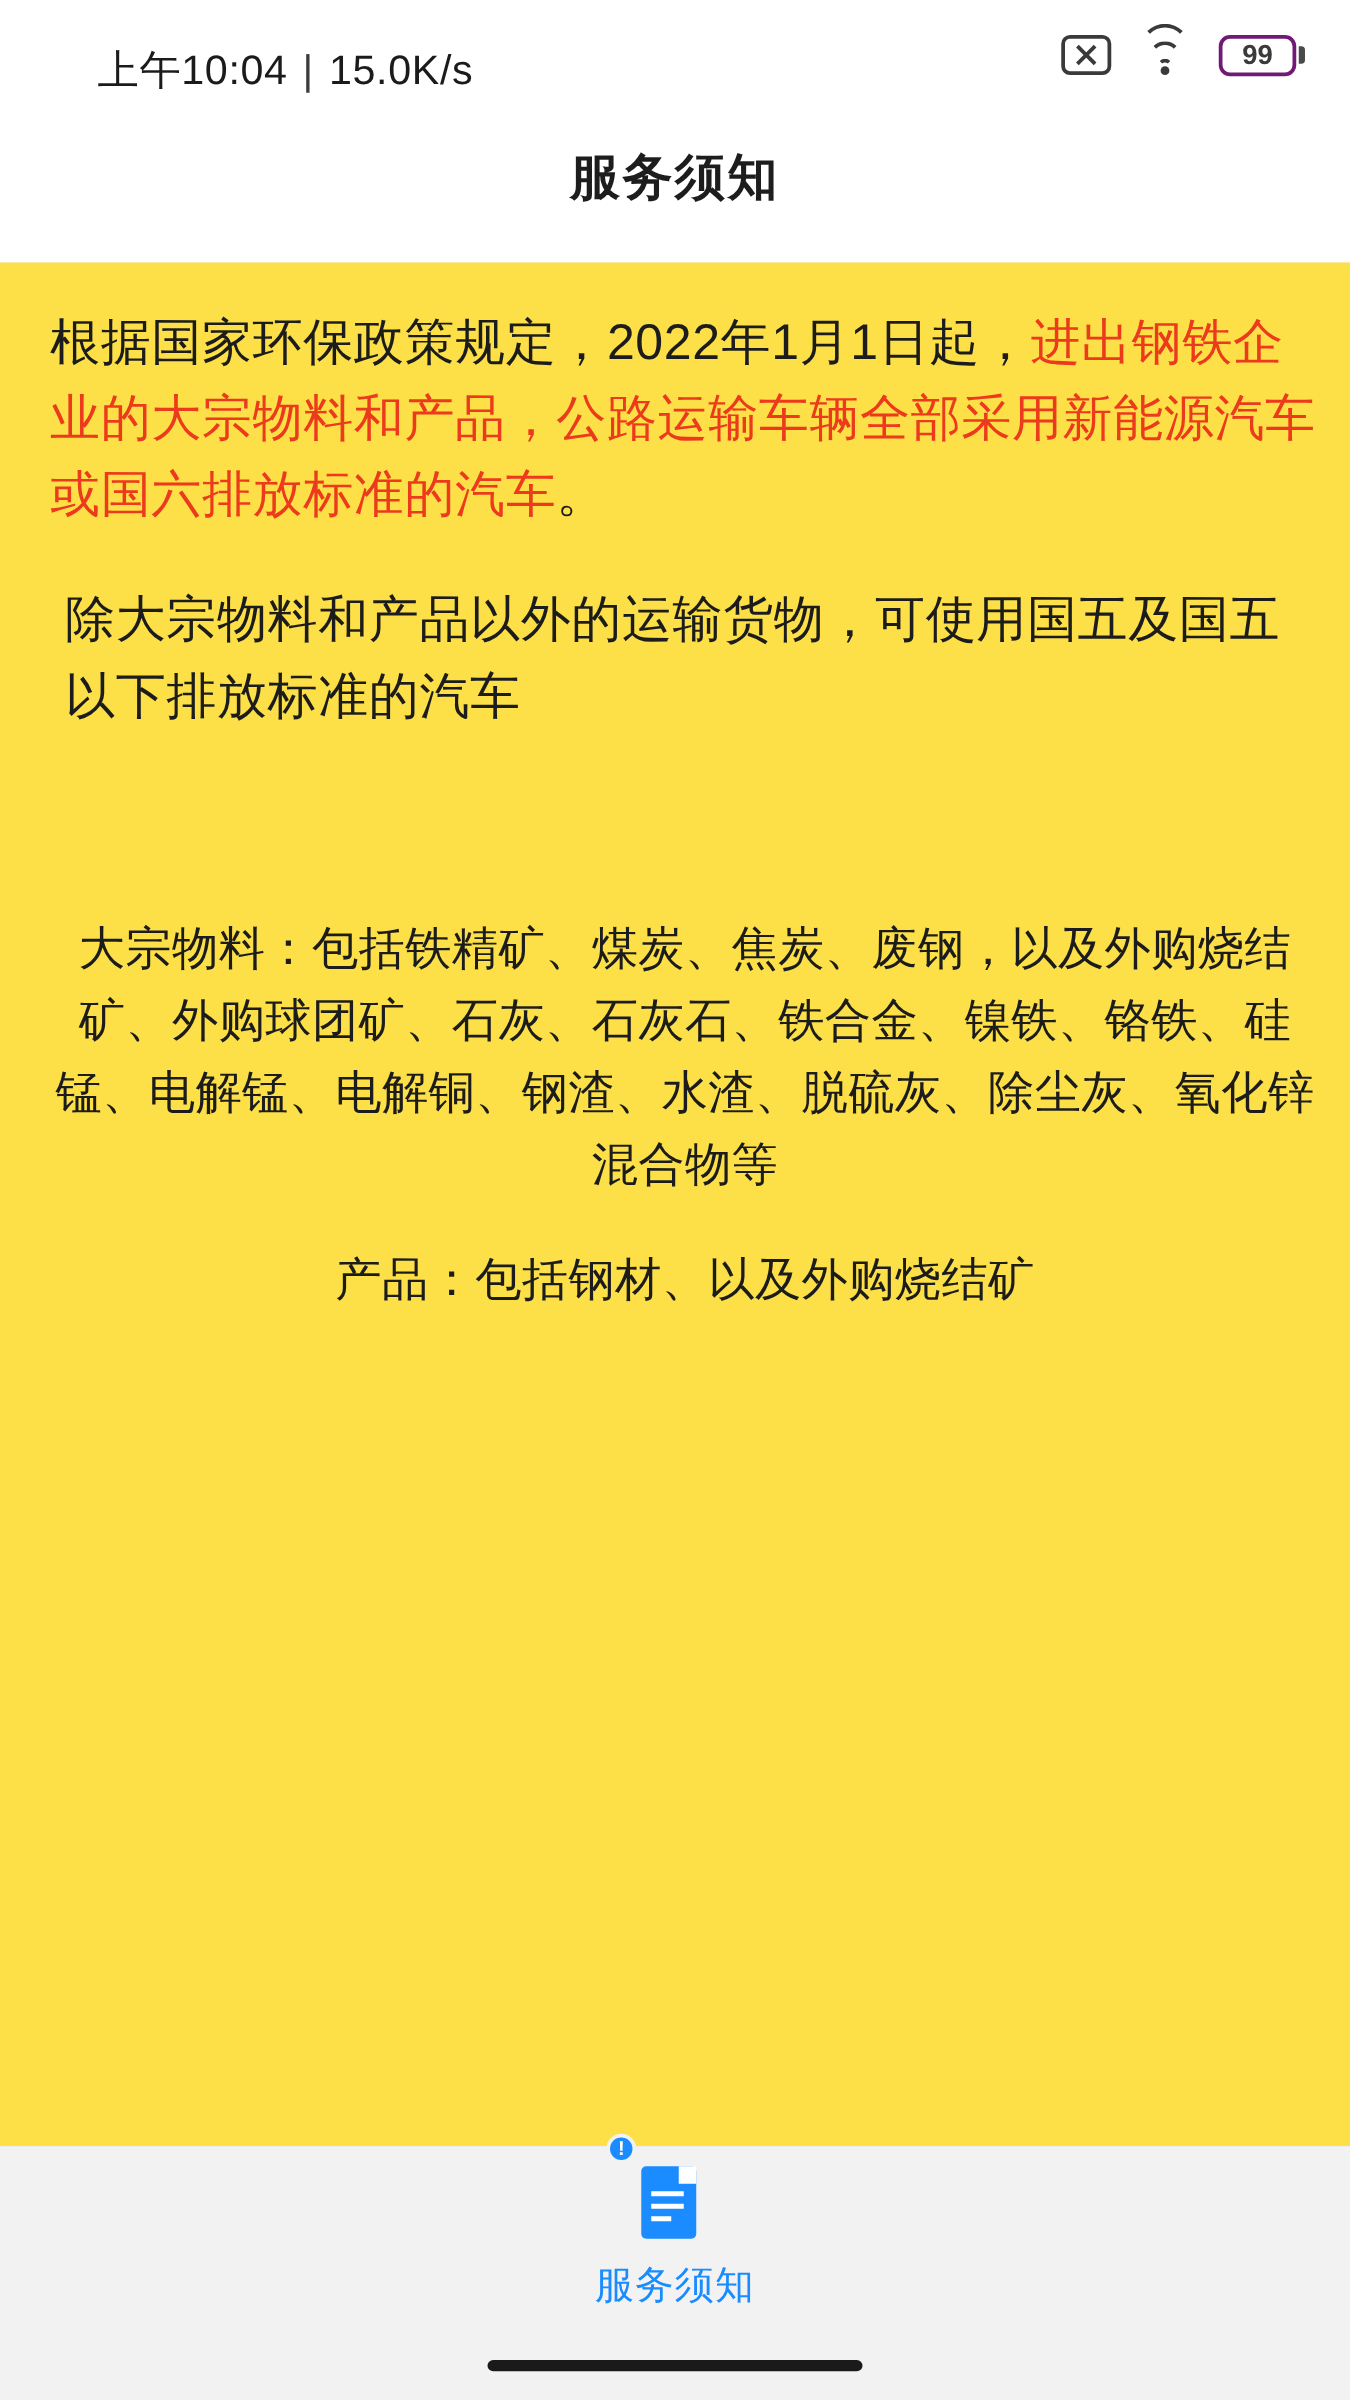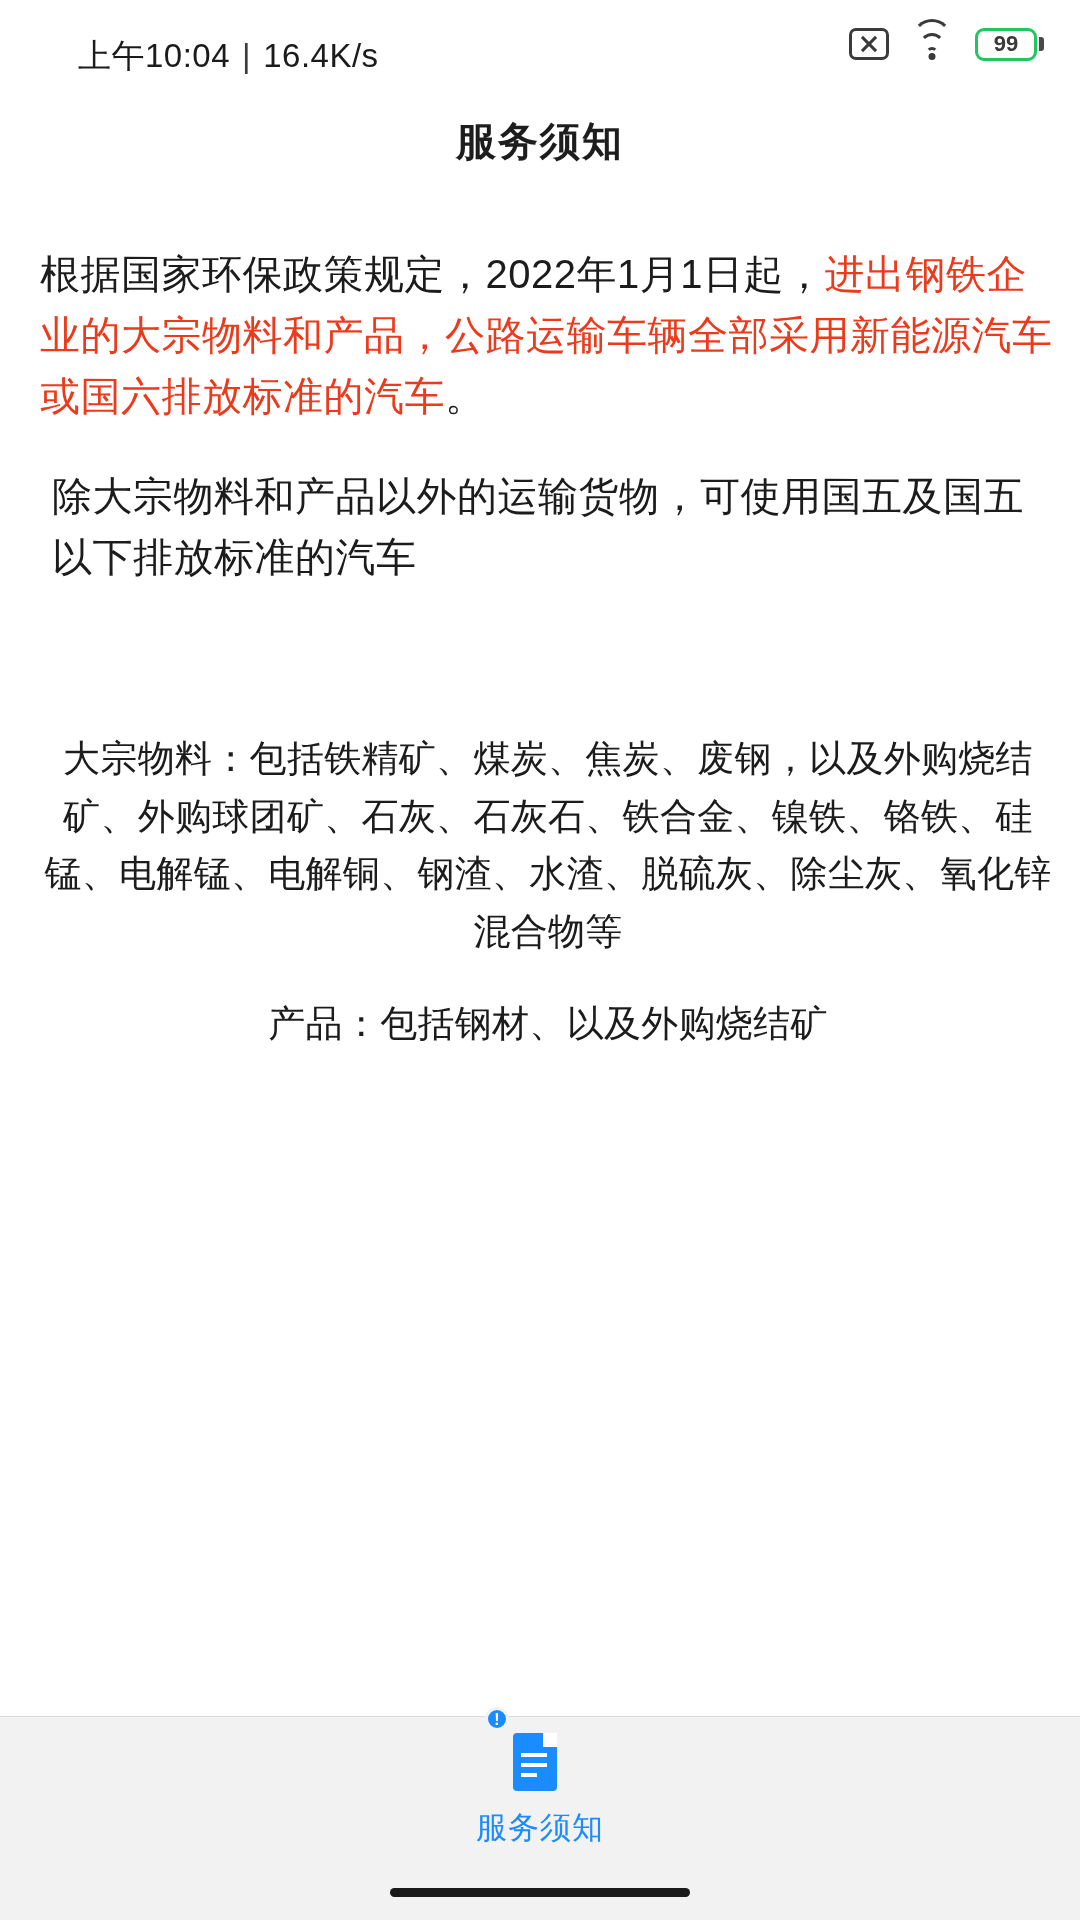--- a/index.html
+++ b/index.html
@@ -36,37 +36,37 @@
     border-left-color:transparent; border-right-color:transparent;
     border-radius:50%;
   }
   .ic-wifi i.a { width:40px; height:40px; }
   .ic-wifi i.b { width:26px; height:26px; }
   .ic-wifi i.c { width:12px; height:12px; }
   .ic-wifi .dot { position:absolute; left:50%; bottom:1px; transform:translateX(-50%); width:7px; height:7px; background:#3a3a3a; border-radius:50%; }
 
   .ic-batt { display:flex; align-items:center; }
   .ic-batt .body {
-    width:62px; height:33px; border:3px solid #22c55e; border-radius:9px;
+    width:62px; height:33px; border:3px solid #701a75; border-radius:9px;
     display:flex; align-items:center; justify-content:center;
     font-size:22px; color:#3a3a3a; font-weight:bold;
   }
   .ic-batt .cap { width:5px; height:14px; background:#4a4a4a; border-radius:0 3px 3px 0; margin-left:2px; }
 
   
   .titlebar {
     height:122px; background:#ffffff; flex:0 0 auto;
     display:flex; align-items:flex-start; justify-content:center;
     padding-top:26px;
   }
   .titlebar .t { font-size:40px; font-weight:bold; color:#1d1d1d; letter-spacing:2px; }
 
   
   .content {
-    flex:1 1 auto; background:#ffffff; padding:34px 24px 0 40px;
+    flex:1 1 auto; background:#fde047; padding:34px 24px 0 40px;
     overflow:hidden;
   }
   .para {
     font-size:40px; line-height:1.52; color:#1c1c1c;
     letter-spacing:0.5px; margin-bottom:38px;margin-left:12px;
   }
   .p-mix { font-size:40px; line-height:1.52; color:#1c1c1c; letter-spacing:0.5px; margin-bottom:40px; }
   .p-mix .hl { color:#ec3a1c; }
   .gap { height:104px; }
   .small {
@@ -138,21 +138,21 @@
 </style>
 </head>
 <body>
 
 <div class="phone">
 
   <div class="statusbar">
     <div class="sb-left">
       <span>上午10:04</span>
       <span class="sep">|</span>
-      <span>16.4K/s</span>
+      <span>15.0K/s</span>
     </div>
     <div class="sb-right">
       <span class="ic-nosim"></span>
       <span class="ic-wifi">
         <i class="a"></i>
           <i class="b"></i>
           <i class="c"></i>
           <span class="dot"></span>
       </span>
       <span class="ic-batt">

